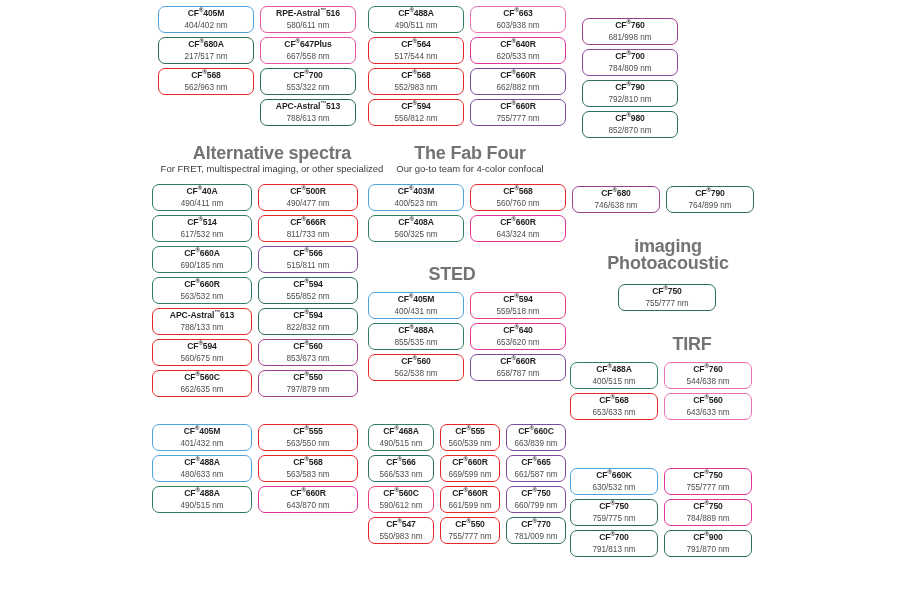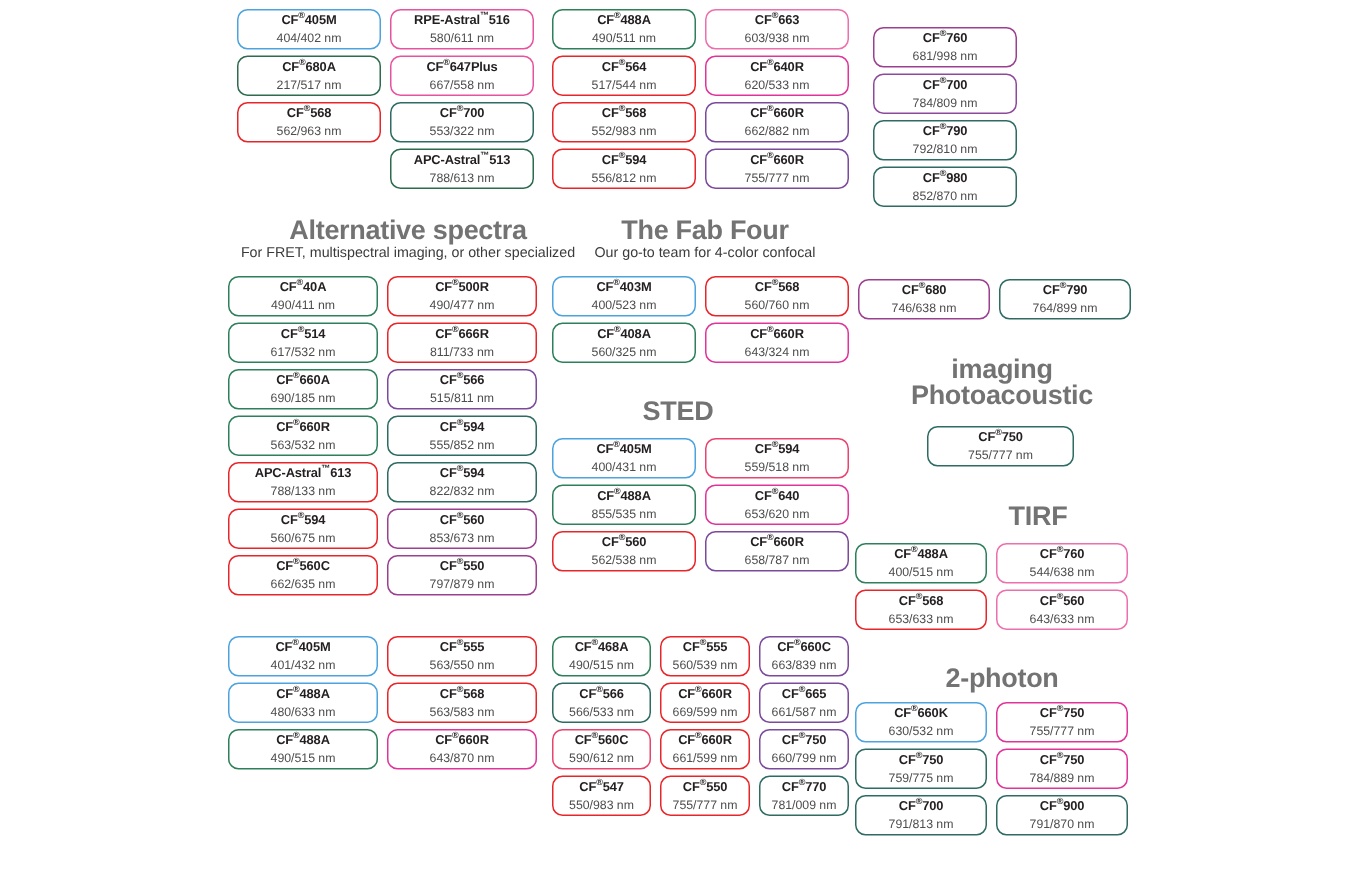--- a/index.html
+++ b/index.html
@@ -465,23 +465,20 @@
             <div class="spec">544/638 nm</div>
           </div>
           <div class="chip" style="border-color: rgb(236, 111, 174); width: 88px;">
             <div class="name">CF<sup>®</sup>560</div>
             <div class="spec">643/633 nm</div>
           </div>
         </div>
     </div>
   </div>
 
-  <div class="block" style="left:578px; top:444px; width:180px;">
-    <div class="sec-title">2-photon</div>
-  </div>
   <div class="block" style="left:570px; top:468px;">
     <div class="chiprow">
       <div class="chipcol">
           <div class="chip" style="border-color: rgb(77, 163, 221); width: 88px;">
             <div class="name">CF<sup>®</sup>660K</div>
             <div class="spec">630/532 nm</div>
           </div>
           <div class="chip" style="border-color: rgb(45, 107, 99); width: 88px;">
             <div class="name">CF<sup>®</sup>750</div>
             <div class="spec">759/775 nm</div>

